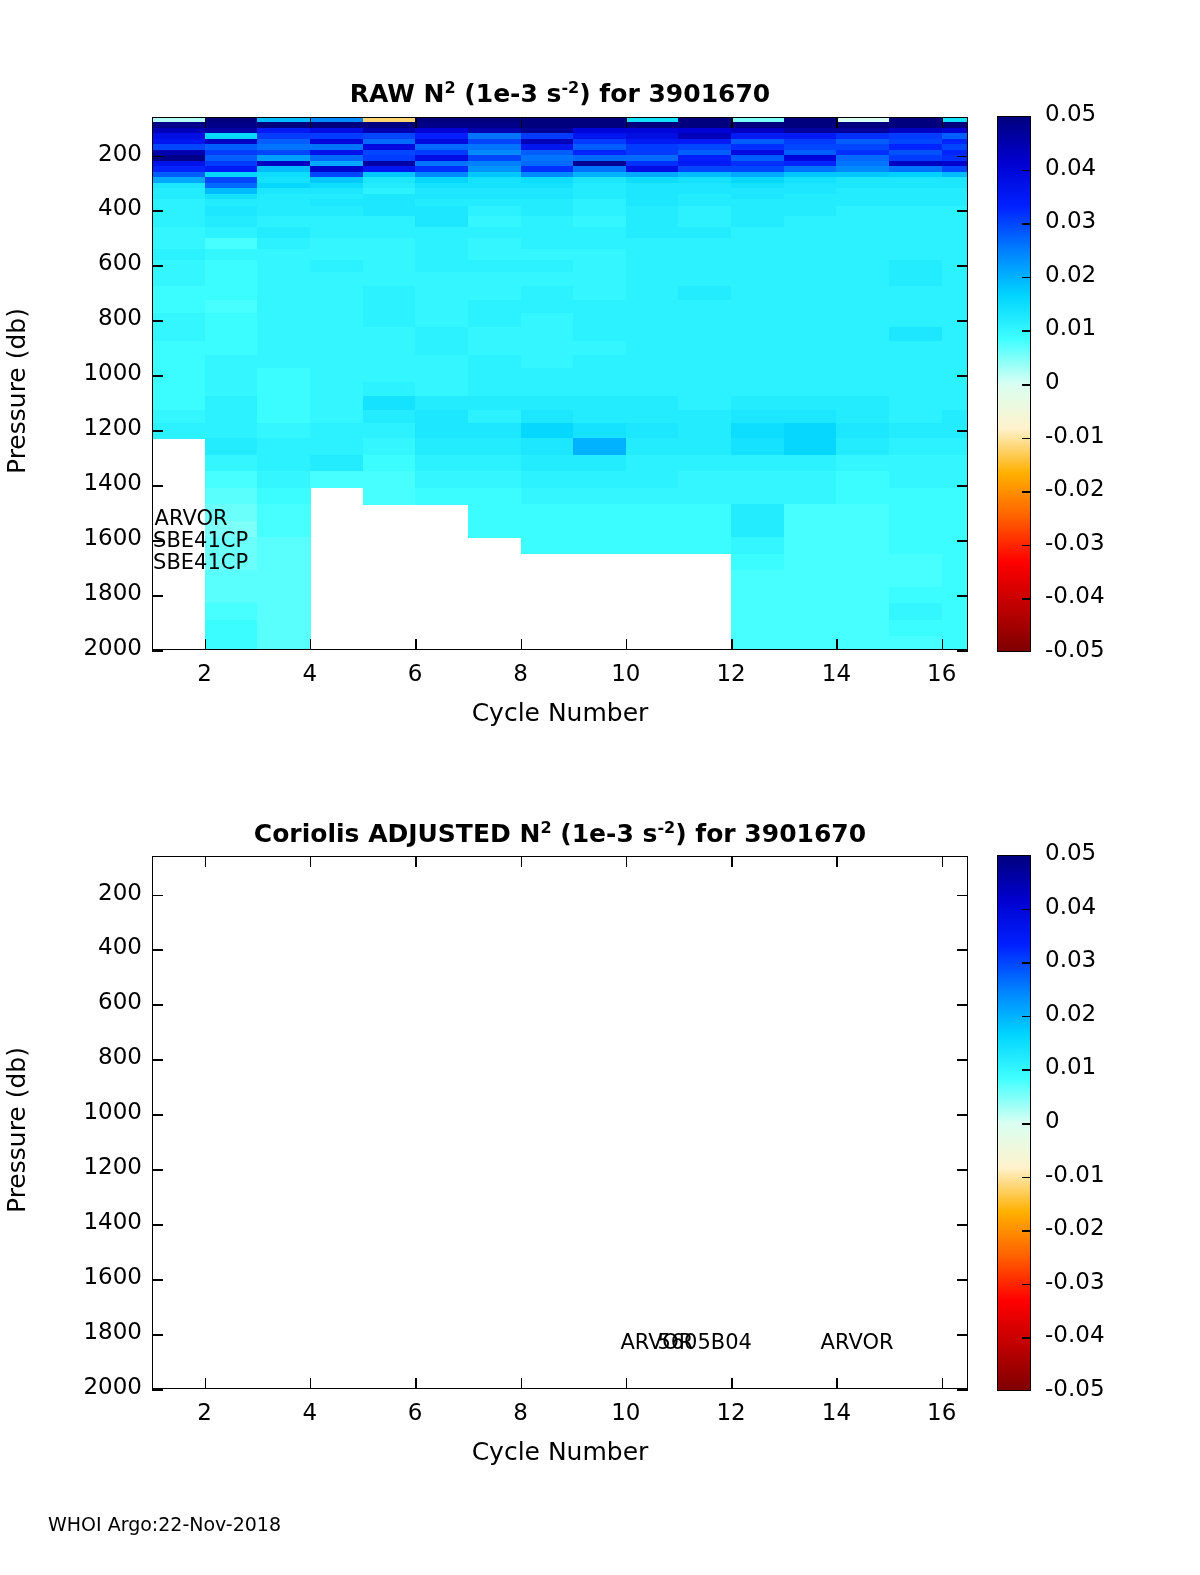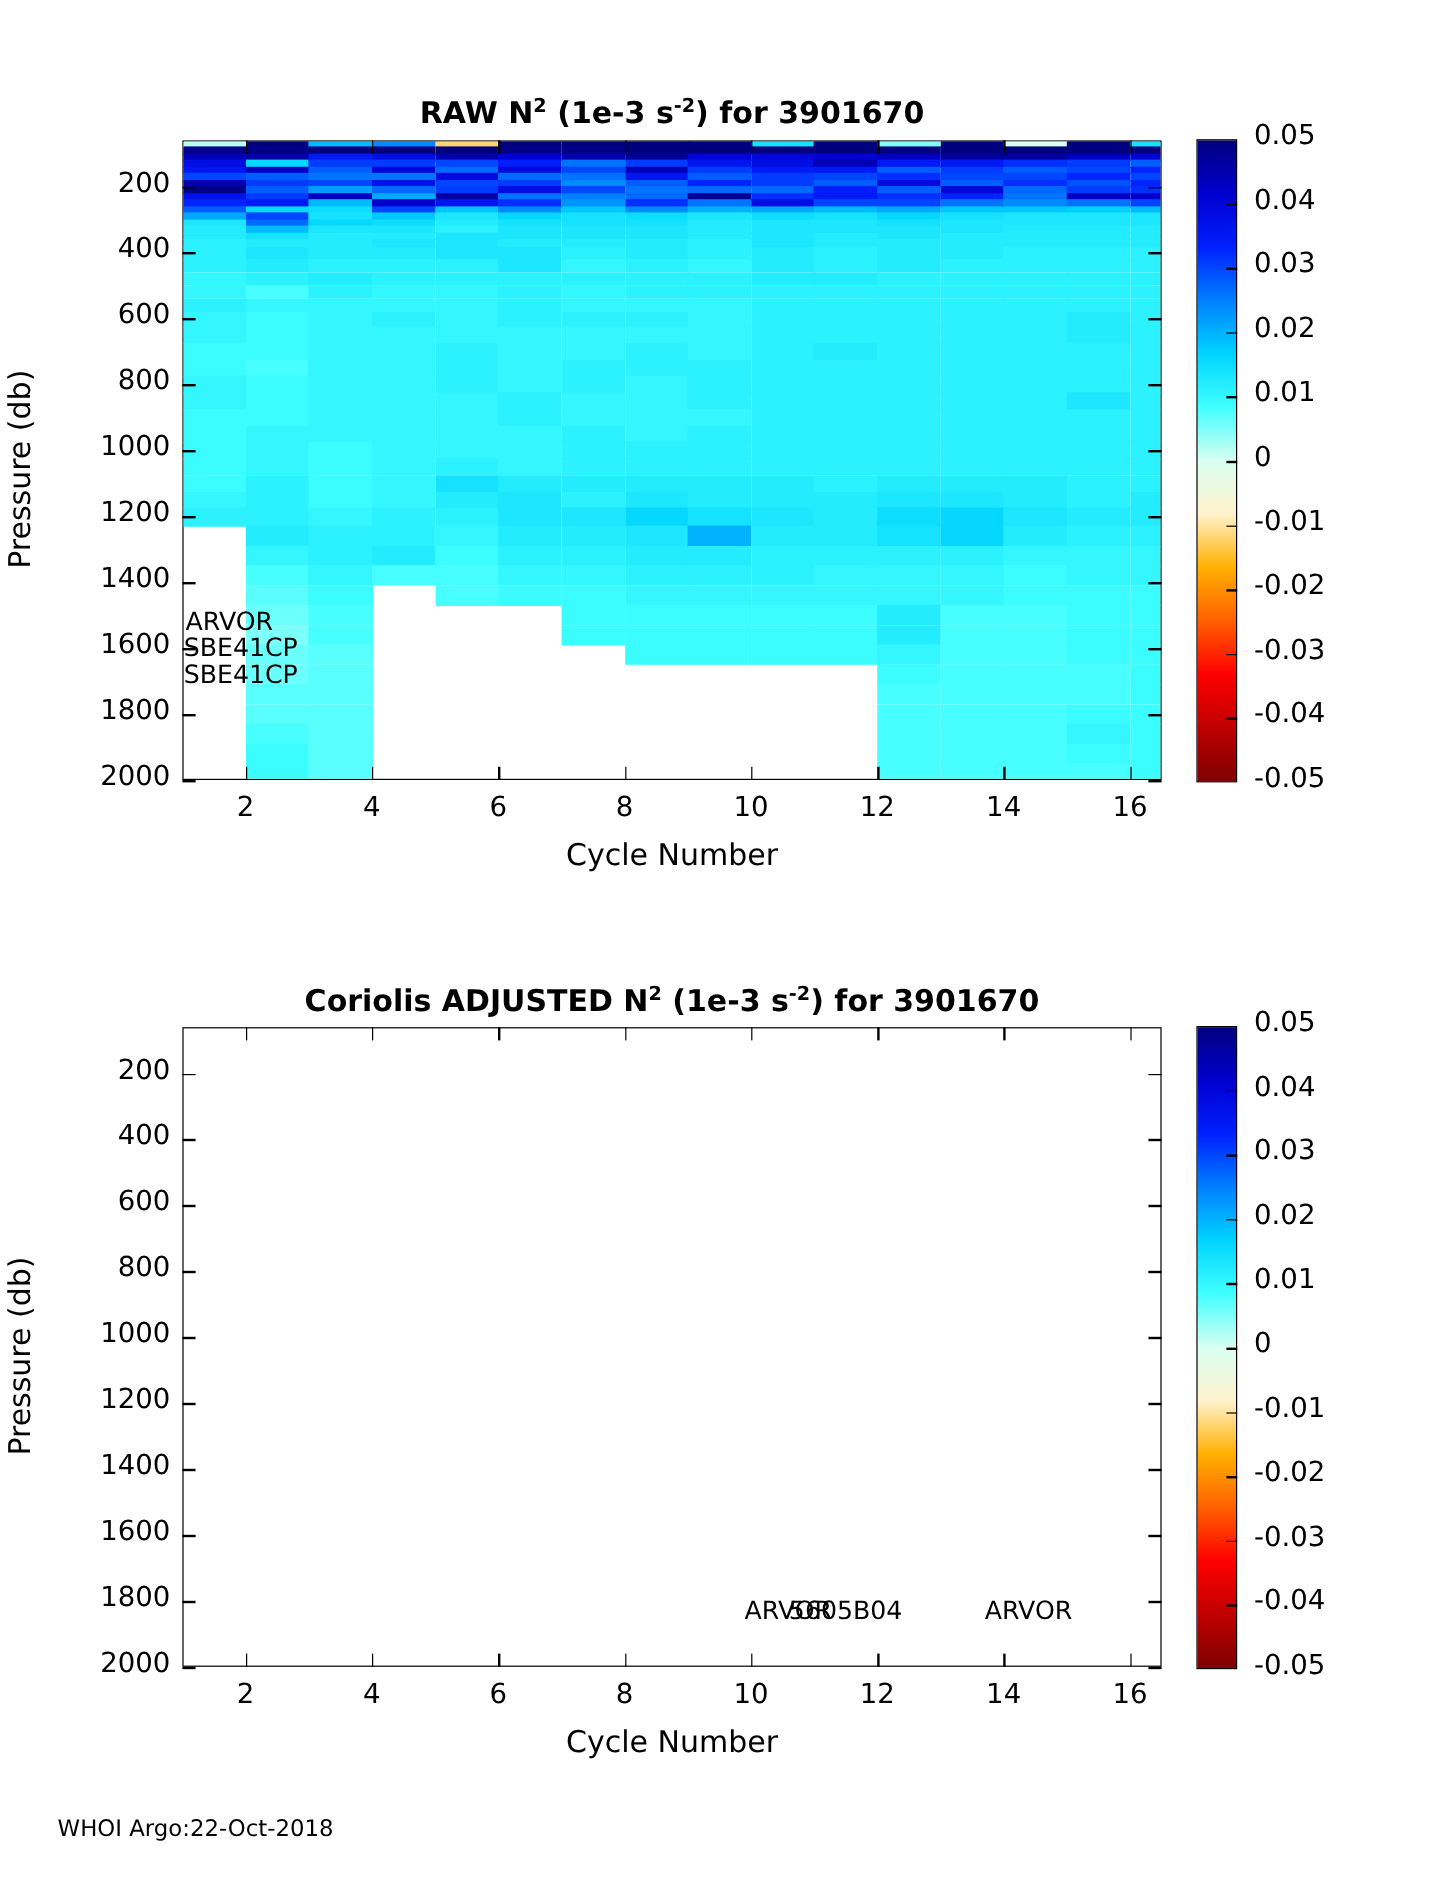--- a/index.html
+++ b/index.html
@@ -897,13 +897,13 @@
     <div class="cbar-label" style="left:1045px;top:1160.6px;">-0.01</div>
     <div class="cbar-tick" style="left:1022px;top:1230.2px;"></div>
     <div class="cbar-label" style="left:1045px;top:1214.2px;">-0.02</div>
     <div class="cbar-tick" style="left:1022px;top:1283.8px;"></div>
     <div class="cbar-label" style="left:1045px;top:1267.8px;">-0.03</div>
     <div class="cbar-tick" style="left:1022px;top:1337.4px;"></div>
     <div class="cbar-label" style="left:1045px;top:1321.4px;">-0.04</div>
     <div class="cbar-label" style="left:1045px;top:1375.0px;">-0.05</div>
   </div>
 
-<div class="footer" style="left:48px;top:1513px;">WHOI Argo:22-Oct-2018</div>
+<div class="footer" style="left:48px;top:1513px;">WHOI Argo:22-Nov-2018</div>
 
 </body></html>

